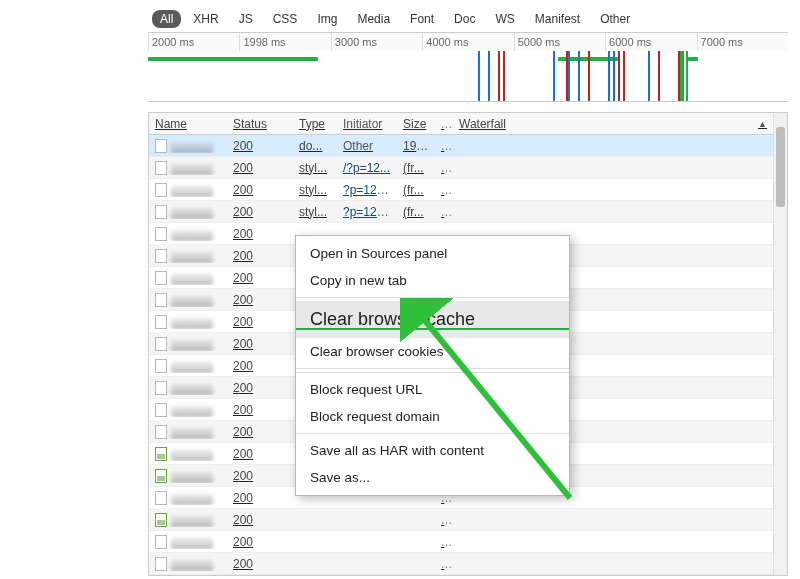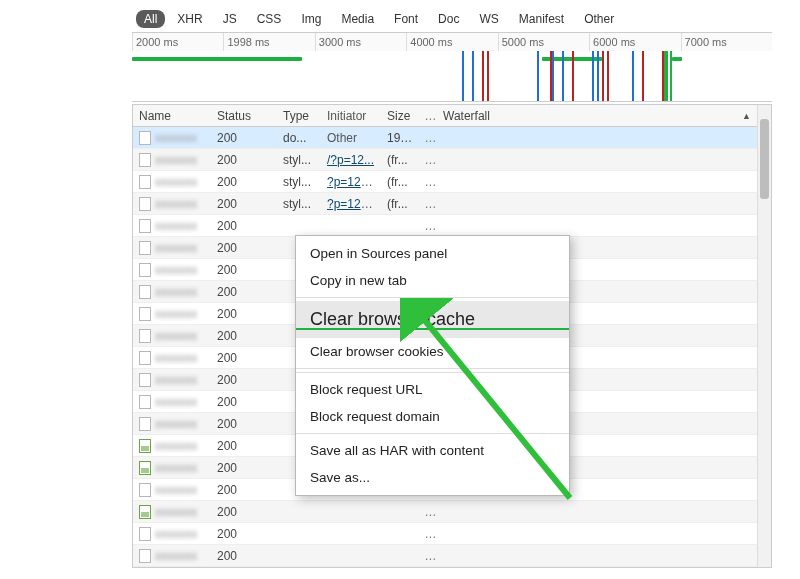--- a/index.html
+++ b/index.html
@@ -1,38 +1,38 @@
 <!DOCTYPE html>
 <html><head>
 <meta charset="utf-8">
 <style>
   * { box-sizing: border-box; margin: 0; padding: 0; }
   html, body { font-family: "Segoe UI", Arial, sans-serif; font-size: 12px; color:#222; }
   body { width:800px; height:579px; background:#fff; overflow:hidden; position:relative; }
 
-  .panel { position:absolute; top:10px; left:132px; width:640px; }
+  .panel { position:absolute; top:10px; left:148px; width:640px; }
 
   
   .filters { display:flex; align-items:center; gap:4px; padding:0 4px 4px 4px; }
   .chip { padding:2px 8px; border-radius:8px; cursor:pointer; font-size:12px; color:#333; }
   .chip.active { background:#5a5a5a; color:#fff; }
 
   
   .overview { border:1px solid #ccc; border-left:none; border-right:none; }
   .ruler { display:flex; height:18px; background:#fafafa; font-size:11px; color:#666; position:relative; }
   .ruler div { flex:1; border-left:1px solid #ddd; padding-left:3px; line-height:18px; }
   .ov-body { height:50px; position:relative; background:#fff; }
   .ov-bar { position:absolute; height:4px; border-radius:1px; }
   .ov-vline { position:absolute; top:0; bottom:0; width:2px; }
   .ov-blue { background:#1e6fd6; }
   .ov-red  { background:#b22; }
   .ov-green{ background:#1eb040; }
 
   
-  .table-wrap { border:1px solid #ccc; margin-top:2px; display:flex; max-height:480px; }
+  .table-wrap { border:1px solid #ccc; margin-top:10px; display:flex; max-height:480px;text-decoration:underline; }
   .grid { flex:1; overflow:hidden; position:relative; }
   .vscroll { width:14px; background:#f1f1f1; position:relative; border-left:1px solid #ddd; }
   .vscroll .thumb { position:absolute; top:14px; left:2px; right:2px; height:80px; background:#bdbdbd; border-radius:3px; }
   .thead, .trow { display:flex; align-items:center; height:22px; border-bottom:1px solid #eee; }
   .thead { background:#f7f7f7; font-weight:500; color:#333; border-bottom:1px solid #ccc; }
   .cell { padding:0 6px; overflow:hidden; text-overflow:ellipsis; white-space:nowrap; font-size:12px; color:#444; }
   .c-name { width:78px; display:flex; align-items:center; gap:4px;}
   .c-status{ width:66px; }
   .c-type  { width:44px; }
   .c-init  { width:60px; color:#555; }

